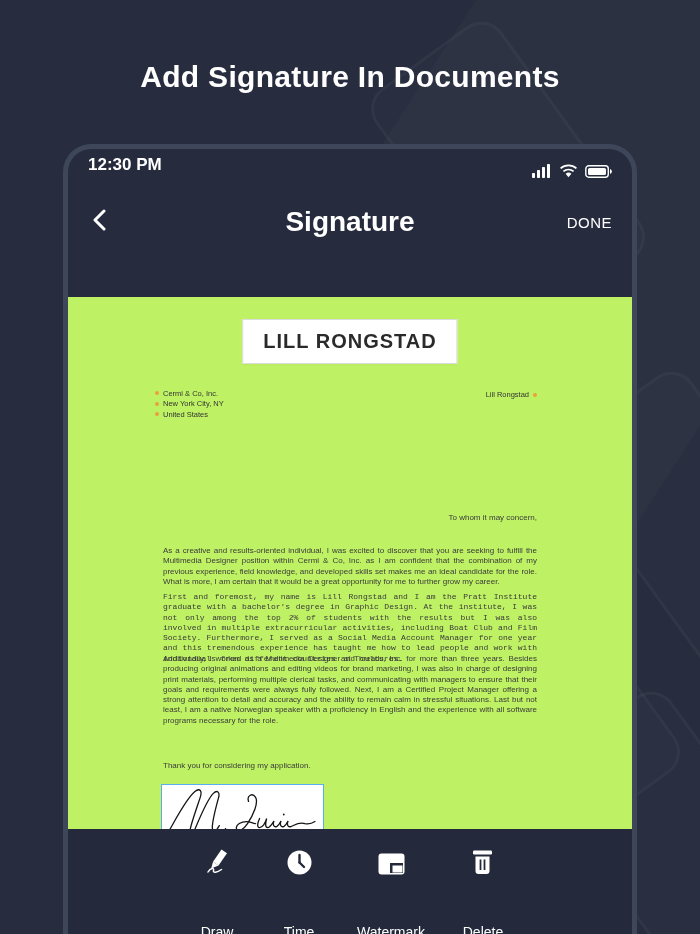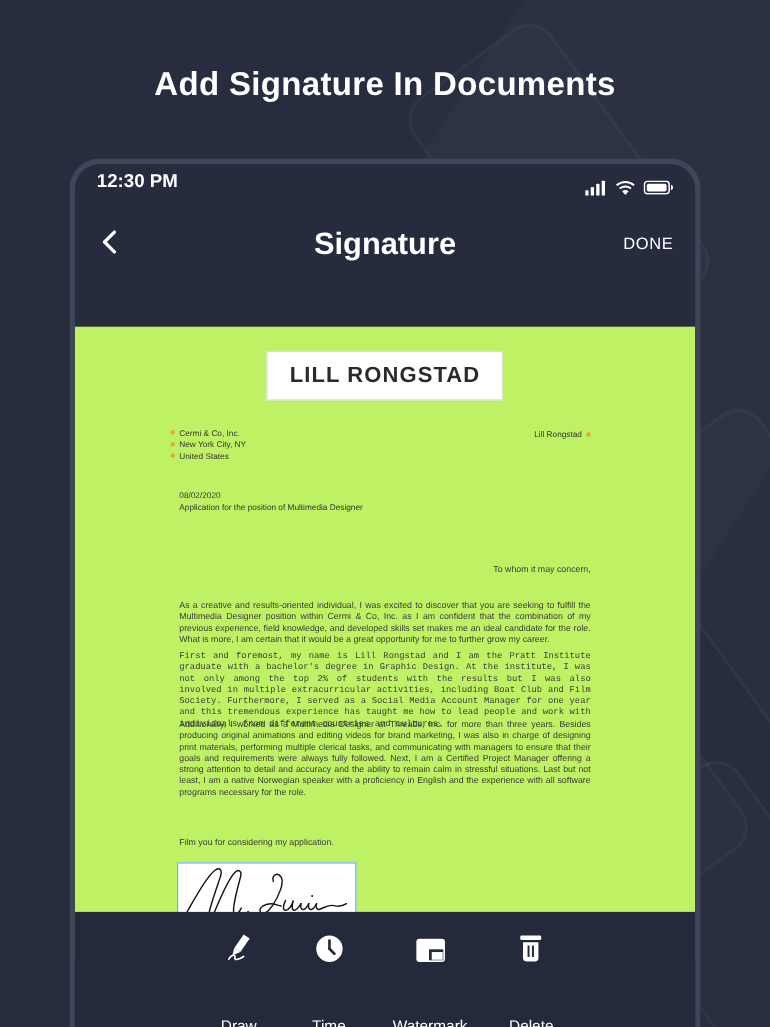--- a/index.html
+++ b/index.html
@@ -179,30 +179,26 @@
         <span class="dot"></span>
         <span class="contact-text">United States</span>
       </div>
     </div>
 
     <div class="sender-row">
       <span class="sender-text">Lill Rongstad</span>
       <span class="dot"></span>
     </div>
 
-    <div class="date-block">
-      <div>08/02/2020</div>
-      <div>Application for the position of Multimedia Designer</div>
-    </div>
 
     <div class="body-text salutation">To whom it may concern,</div>
     <div class="body-text para-1">As a creative and results-oriented individual, I was excited to discover that you are seeking to fulfill the Multimedia Designer position within Cermi &amp; Co, Inc. as I am confident that the combination of my previous experience, field knowledge, and developed skills set makes me an ideal candidate for the role. What is more, I am certain that it would be a great opportunity for me to further grow my career.</div>
     <div class="body-text para-2">First and foremost, my name is Lill Rongstad and I am the Pratt Institute graduate with a bachelor's degree in Graphic Design. At the institute, I was not only among the top 2% of students with the results but I was also involved in multiple extracurricular activities, including Boat Club and Film Society. Furthermore, I served as a Social Media Account Manager for one year and this tremendous experience has taught me how to lead people and work with individuals from different countries and cultures.</div>
     <div class="body-text para-3">Additionally, I worked as a Multimedia Designer at Threads, Inc. for more than three years. Besides producing original animations and editing videos for brand marketing, I was also in charge of designing print materials, performing multiple clerical tasks, and communicating with managers to ensure that their goals and requirements were always fully followed. Next, I am a Certified Project Manager offering a strong attention to detail and accuracy and the ability to remain calm in stressful situations. Last but not least, I am a native Norwegian speaker with a proficiency in English and the experience with all software programs necessary for the role.</div>
-    <div class="body-text closing">Film you for considering my application.</div>
+    <div class="body-text closing">Thank you for considering my application.</div>
 
     <div class="sig-box">
       <span>
         <svg viewBox="0 0 160 58">
           <g fill="none" stroke="#151515" stroke-width="1.3" stroke-linecap="round">
             <path d="M6,47 C12,37 24,13 33,6 C38,2 40,6 38,12 C34,24 29,38 28,44 C27,48 30,49 33,43 C38,31 45,14 51,8 C55,4 58,7 56,13 C53,24 50,36 50,42 C50,47 54,46 57,40"></path>
             <path d="M63,43 C64.5,44 64.2,47 62,49"></path>
             <path d="M86,16 C84,10 90,7 93,12 C96,17 91,29 85,38 C81,44 75,48 74,43 C73,39 79,36 84,36 C88,36 90,38 93,38"></path>
             <path d="M97,33 C95,37 94,42 97,42 C100,42 103,37 104,33 C103,37 102,42 105,42 C107,42 109,39 111,36"></path>
             <path d="M111,36 C110,39 111,42 114,41 C116,40 117,38 118,36"></path>

